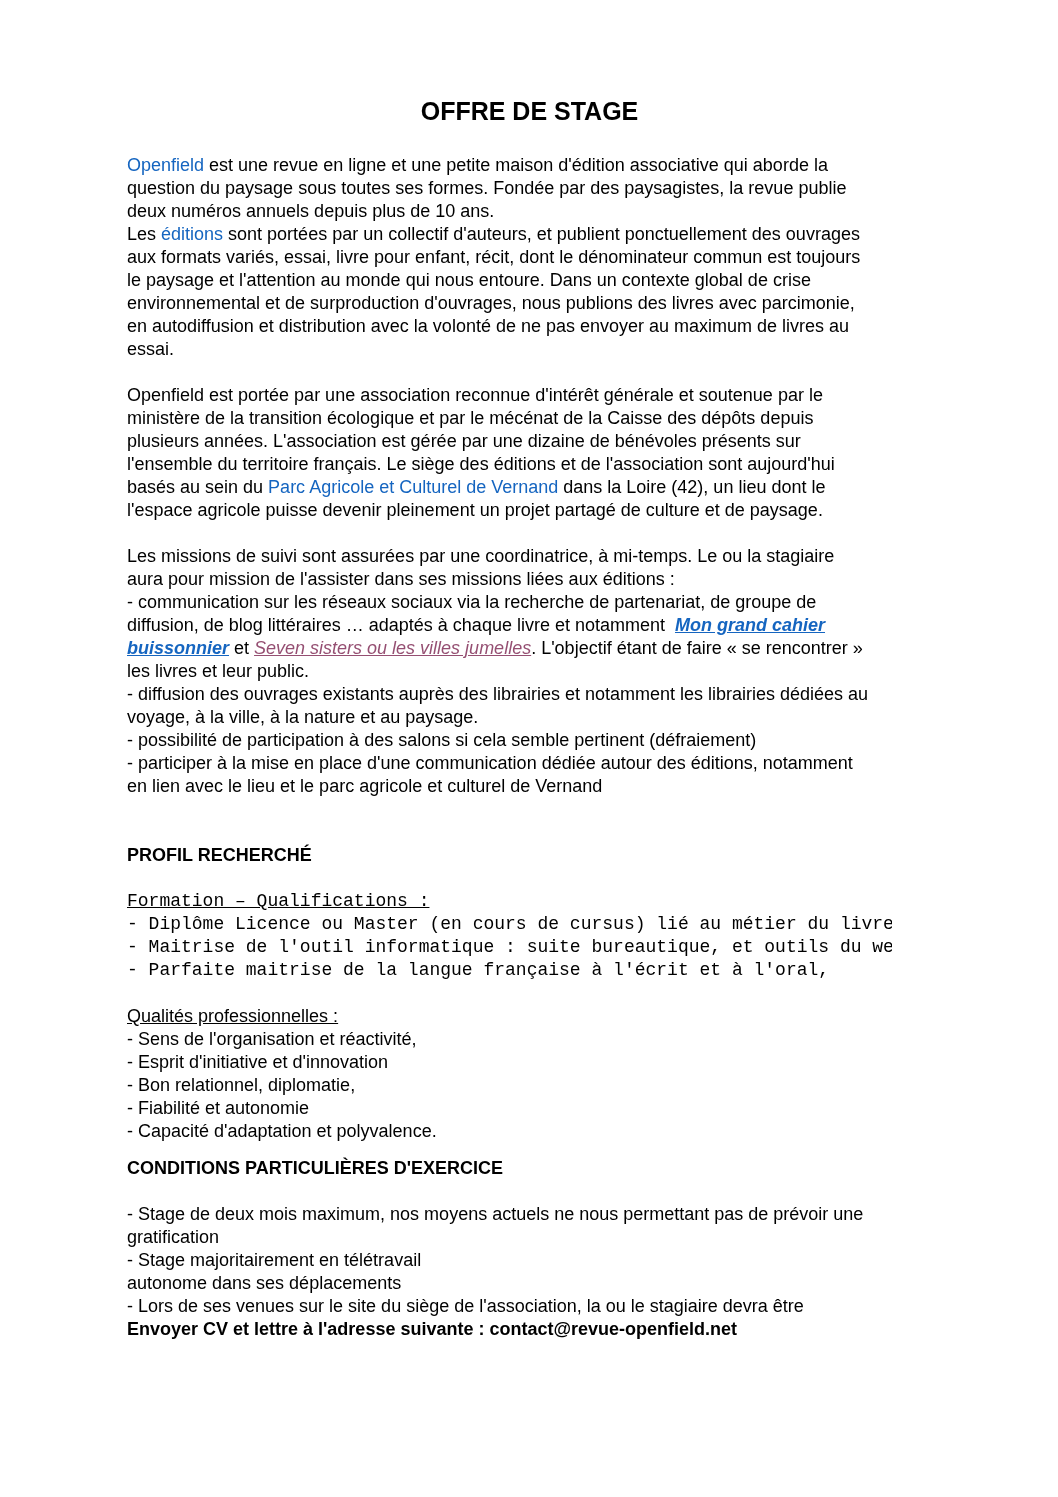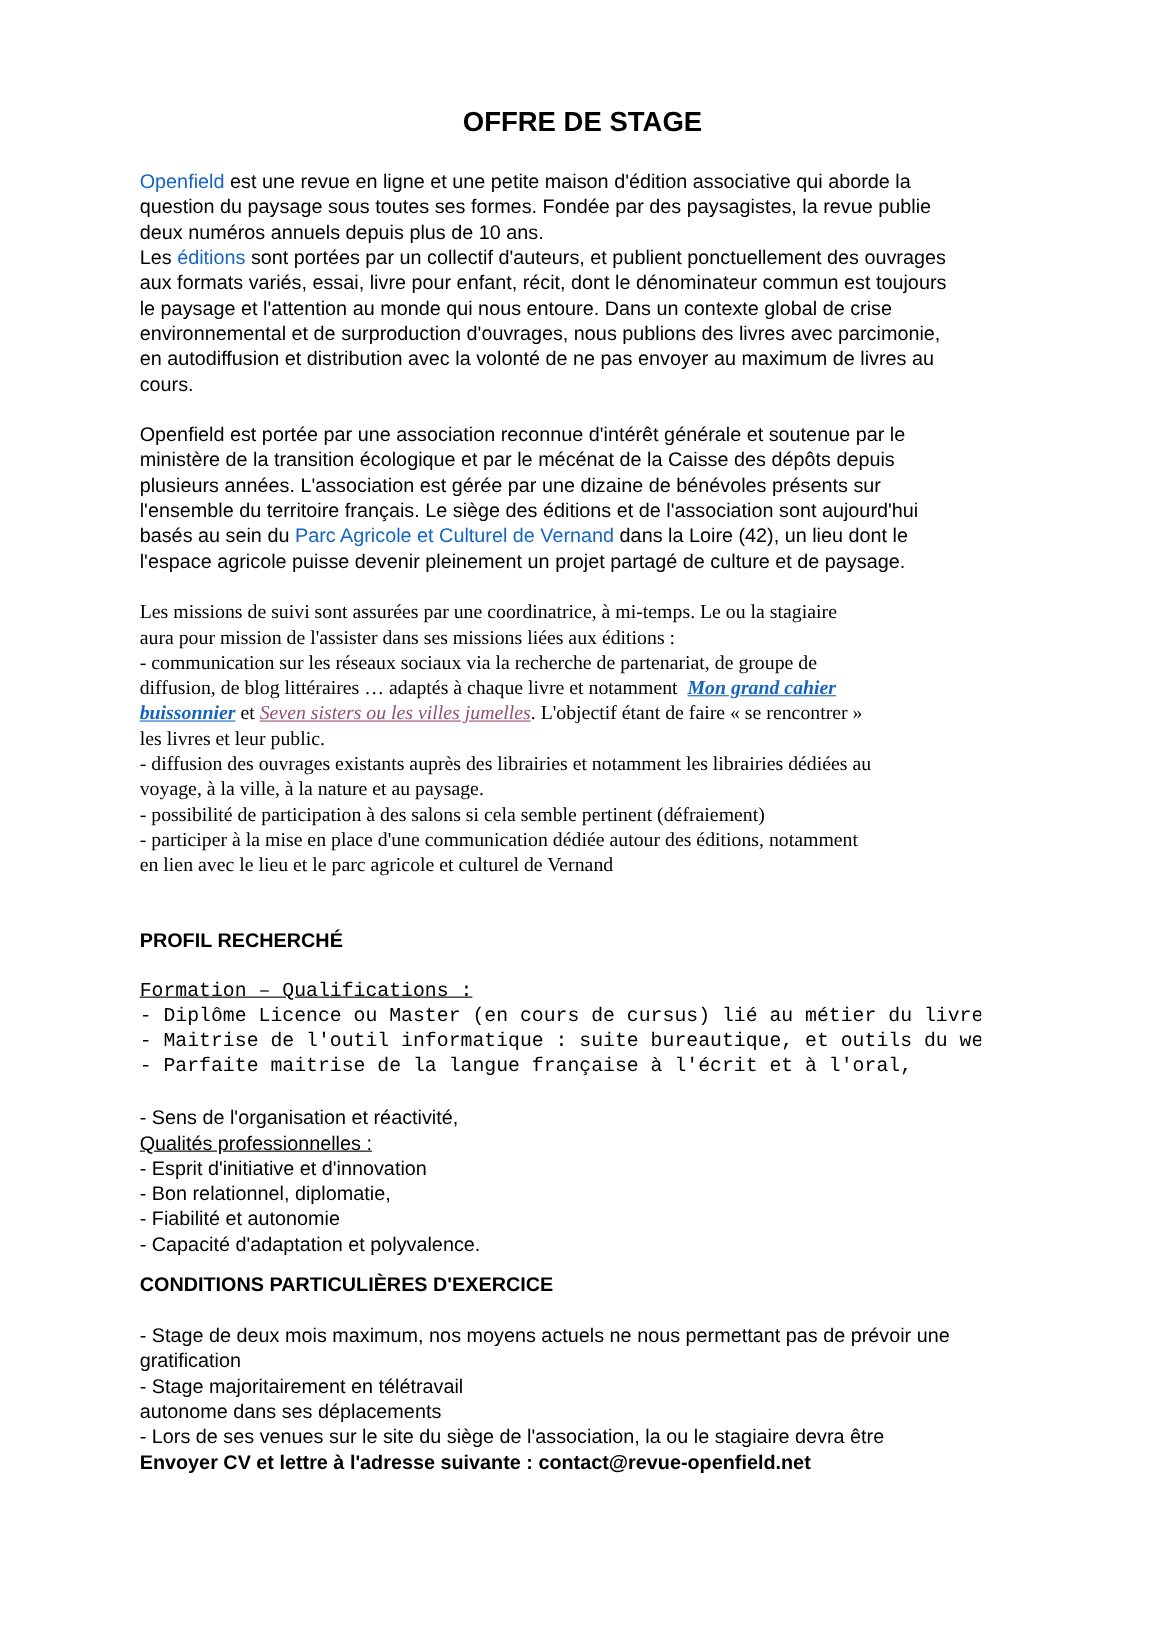--- a/index.html
+++ b/index.html
@@ -69,31 +69,31 @@
       </div>
       <div class="block body">
         <div class="line"><a class="run link" href="#">Openfield</a><span class="run "> est une revue en ligne et une petite maison d'édition associative qui aborde la</span></div>
         <div class="line"><span class="run ">question du paysage sous toutes ses formes. Fondée par des paysagistes, la revue publie</span></div>
         <div class="line"><span class="run ">deux numéros annuels depuis plus de 10 ans.</span></div>
         <div class="line"><span class="run ">Les </span><a class="run link" href="#">éditions</a><span class="run "> sont portées par un collectif d'auteurs, et publient ponctuellement des ouvrages</span></div>
         <div class="line"><span class="run ">aux formats variés, essai, livre pour enfant, récit, dont le dénominateur commun est toujours</span></div>
         <div class="line"><span class="run ">le paysage et l'attention au monde qui nous entoure. Dans un contexte global de crise</span></div>
         <div class="line"><span class="run ">environnemental et de surproduction d'ouvrages, nous publions des livres avec parcimonie,</span></div>
         <div class="line"><span class="run ">en autodiffusion et distribution avec la volonté de ne pas envoyer au maximum de livres au</span></div>
-        <div class="line"><span class="run ">cours.</span></div>
+        <div class="line"><span class="run ">essai.</span></div>
       </div>
       <div class="block body" style="margin-top: 23px;">
         <div class="line"><span class="run ">Openfield est portée par une association reconnue d'intérêt générale et soutenue par le</span></div>
         <div class="line"><span class="run ">ministère de la transition écologique et par le mécénat de la Caisse des dépôts depuis</span></div>
         <div class="line"><span class="run ">plusieurs années. L'association est gérée par une dizaine de bénévoles présents sur</span></div>
         <div class="line"><span class="run ">l'ensemble du territoire français. Le siège des éditions et de l'association sont aujourd'hui</span></div>
         <div class="line"><span class="run ">basés au sein du </span><a class="run link" href="#">Parc Agricole et Culturel de Vernand</a><span class="run "> dans la Loire (42), un lieu dont le</span></div>
         <div class="line"><span class="run ">l'espace agricole puisse devenir pleinement un projet partagé de culture et de paysage.</span></div>
       </div>
-      <div class="block body" style="margin-top: 23px; font-family: Liberation Serif, serif;">
+      <div class="block body" style="margin-top: 23px;">
         <div class="line"><span class="run ">Les missions de suivi sont assurées par une coordinatrice, à mi-temps. Le ou la stagiaire</span></div>
         <div class="line"><span class="run ">aura pour mission de l'assister dans ses missions liées aux éditions :</span></div>
         <div class="line"><span class="run ">- communication sur les réseaux sociaux via la recherche de partenariat, de groupe de</span></div>
         <div class="line"><span class="run ">diffusion, de blog littéraires … adaptés à chaque livre et notamment  </span><a class="run bilink" href="#">Mon grand cahier</a></div>
         <div class="line"><a class="run bilink" href="#">buissonnier</a><span class="run "> et </span><a class="run ivlink" href="#">Seven sisters ou les villes jumelles</a><span class="run ">. L'objectif étant de faire « se rencontrer »</span></div>
         <div class="line"><span class="run ">les livres et leur public.</span></div>
         <div class="line"><span class="run ">- diffusion des ouvrages existants auprès des librairies et notamment les librairies dédiées au</span></div>
         <div class="line"><span class="run ">voyage, à la ville, à la nature et au paysage.</span></div>
         <div class="line"><span class="run ">- possibilité de participation à des salons si cela semble pertinent (défraiement)</span></div>
         <div class="line"><span class="run ">- participer à la mise en place d'une communication dédiée autour des éditions, notamment</span></div>
@@ -102,22 +102,22 @@
       <div class="block heading" style="margin-top: 46px;">
         <div class="line"><span class="run ">PROFIL RECHERCHÉ</span></div>
       </div>
       <div class="block body" style="margin-top: 23px; font-family: Liberation Mono, monospace;">
         <div class="line"><span class="run u">Formation – Qualifications :</span></div>
         <div class="line"><span class="run ">- Diplôme Licence ou Master (en cours de cursus) lié au métier du livre</span></div>
         <div class="line"><span class="run ">- Maitrise de l'outil informatique : suite bureautique, et outils du web</span></div>
         <div class="line"><span class="run ">- Parfaite maitrise de la langue française à l'écrit et à l'oral,</span></div>
       </div>
       <div class="block body" style="margin-top: 23px;">
+        <div class="line"><span class="run u">Qualités professionnelles :</span></div>
         <div class="line"><span class="run ">- Sens de l'organisation et réactivité,</span></div>
-        <div class="line"><span class="run u">Qualités professionnelles :</span></div>
         <div class="line"><span class="run ">- Esprit d'initiative et d'innovation</span></div>
         <div class="line"><span class="run ">- Bon relationnel, diplomatie,</span></div>
         <div class="line"><span class="run ">- Fiabilité et autonomie</span></div>
         <div class="line"><span class="run ">- Capacité d'adaptation et polyvalence.</span></div>
       </div>
       <div class="block heading" style="margin-top: 13.8px;">
         <div class="line"><span class="run ">CONDITIONS PARTICULIÈRES D'EXERCICE</span></div>
       </div>
       <div class="block body" style="margin-top: 23px;">
         <div class="line"><span class="run ">- Stage de deux mois maximum, nos moyens actuels ne nous permettant pas de prévoir une</span></div>

